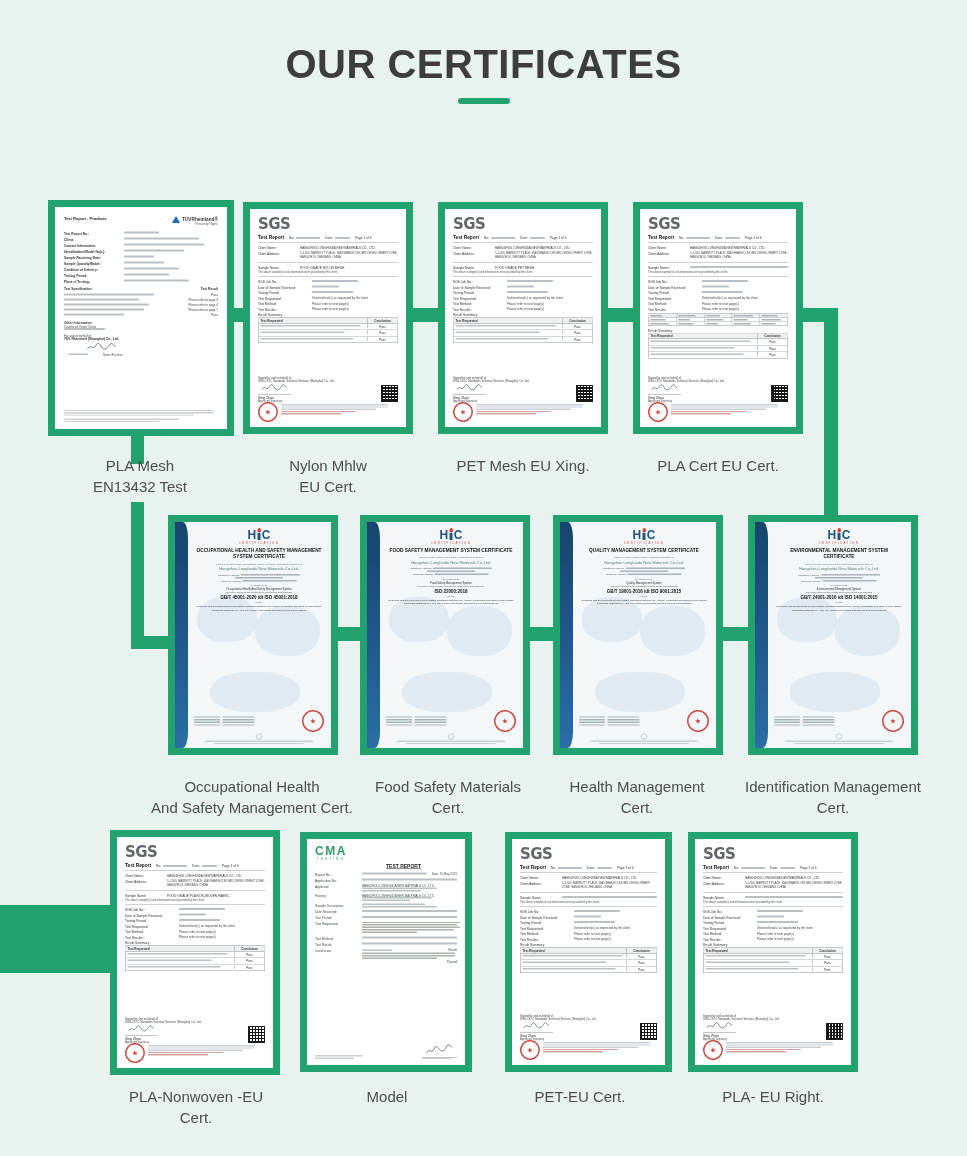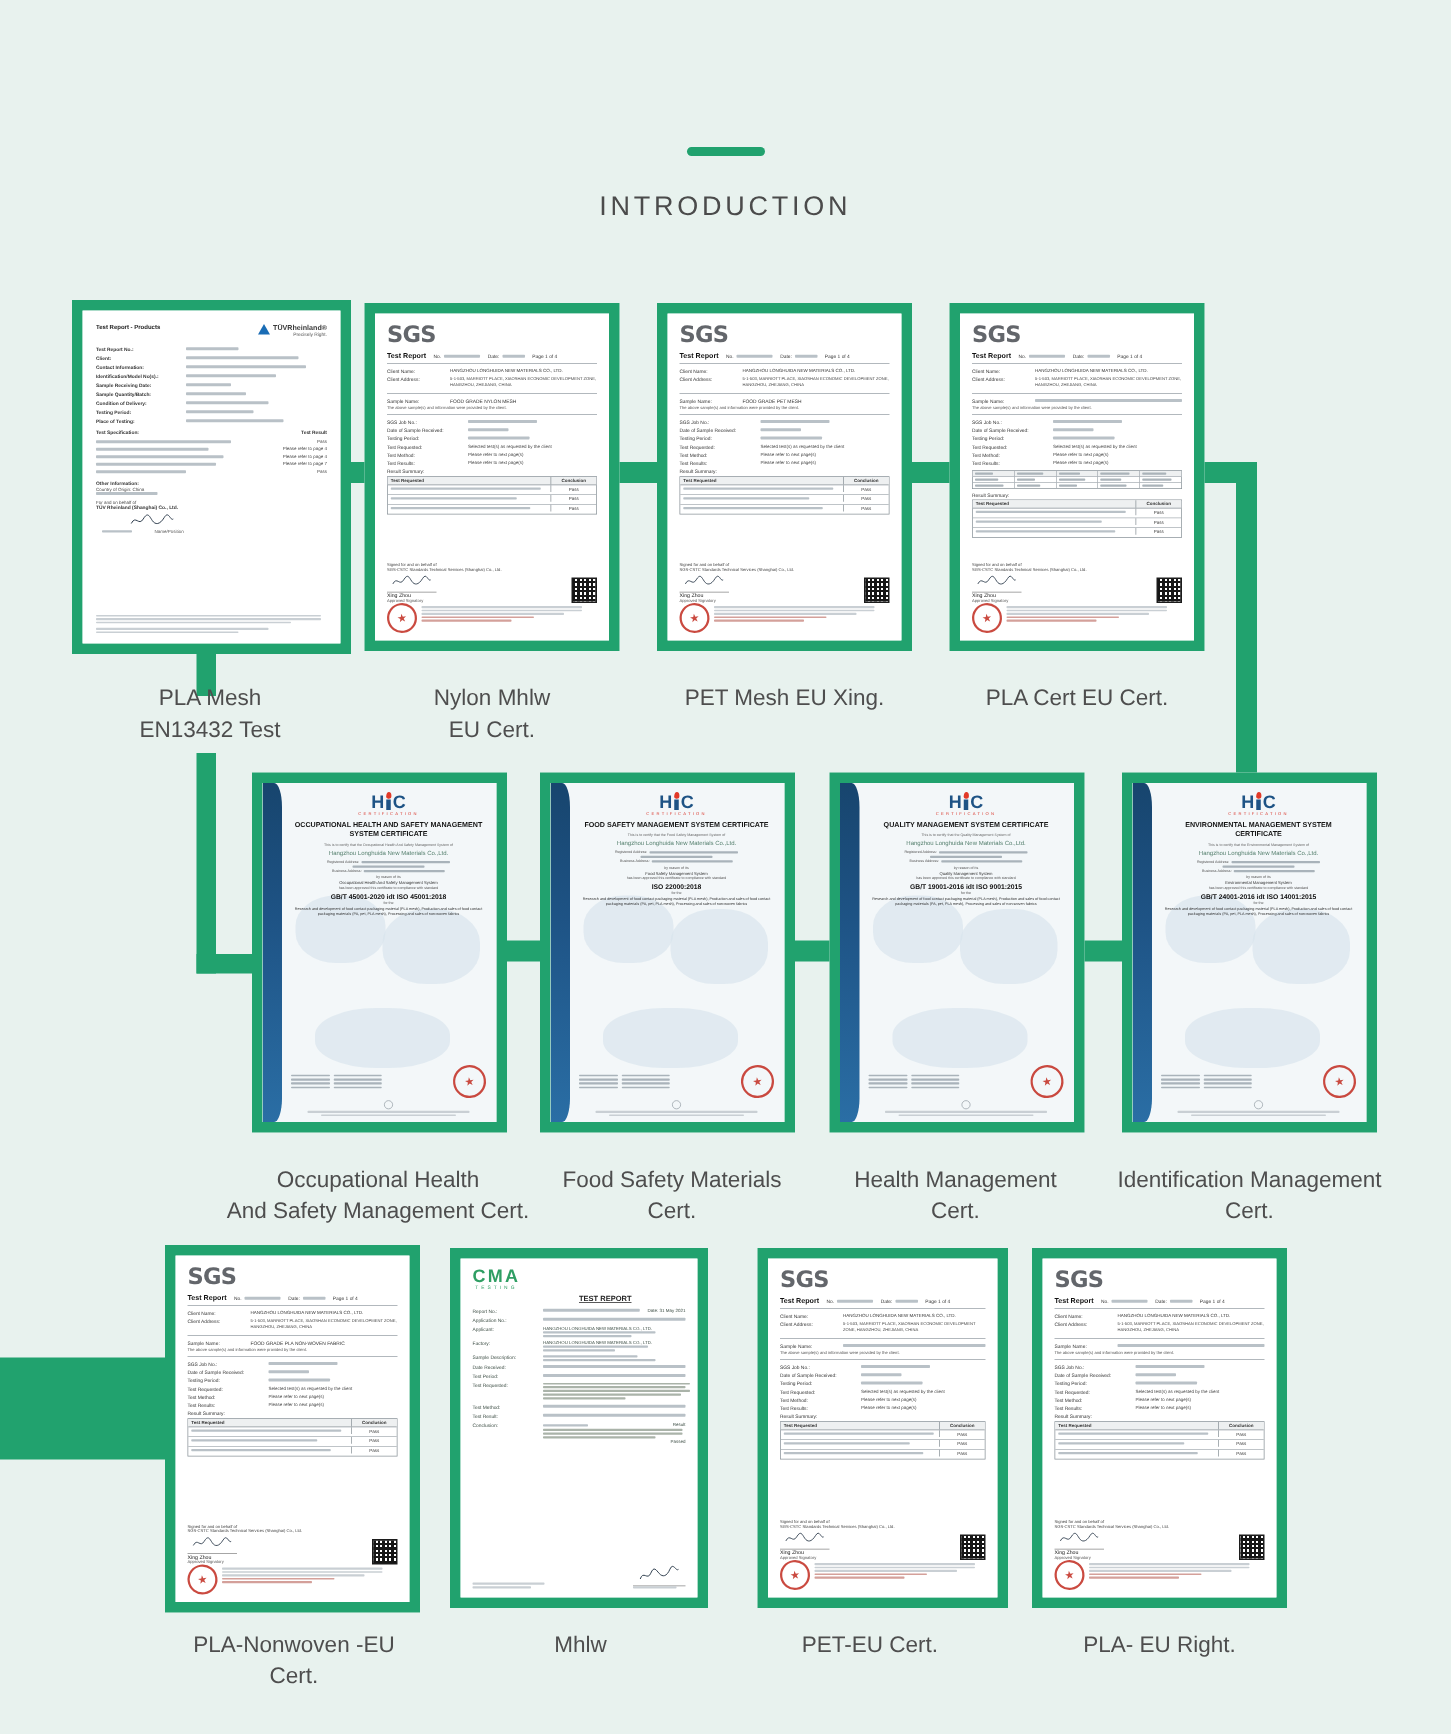--- a/index.html
+++ b/index.html
@@ -22,22 +22,22 @@
       repeating-linear-gradient(90deg,#161616 0 3px,#ffffff 3px 6px);}
   .seal{width:44px;height:44px;border:3px solid var(--seal,#c5372c);border-radius:50%;
         box-sizing:border-box;display:flex;align-items:center;justify-content:center;
         color:var(--seal,#c5372c);font-size:15px;opacity:.9;transform:rotate(-8deg);flex:0 0 auto;}
   .blob{position:absolute;background:#d7e4ec;border-radius:45%;}
 </style>
 </head>
 <body>
 
 <div class="page">
+  <div class="hdr-title">OUR CERTIFICATES</div>
   <div class="hdr-dash"></div>
-  <div class="hdr-sub">INTRODUCTION</div>
 
   <div class="conn" style="left:230px;top:308px;width:16px;height:14px"></div>
   <div class="conn" style="left:411px;top:308px;width:29px;height:14px"></div>
   <div class="conn" style="left:606px;top:308px;width:29px;height:14px"></div>
   <div class="conn" style="left:801px;top:308px;width:37px;height:14px"></div>
   <div class="conn" style="left:824px;top:308px;width:14px;height:214px"></div>
   <div class="conn" style="left:131px;top:433px;width:13px;height:31px"></div>
   <div class="conn" style="left:131px;top:502px;width:13px;height:147px"></div>
   <div class="conn" style="left:131px;top:636px;width:46px;height:13px"></div>
   <div class="conn" style="left:336px;top:627px;width:26px;height:14px"></div>
@@ -1031,21 +1031,21 @@
               <div style="height: 2.5px;"></div>
               <div style="background: rgb(201, 207, 212); border-radius: 1px; flex: 0 0 auto; width: 78px; height: 3px;"></div>
             </div>
             <div style="text-align: center;"><svg width="56" height="22" viewBox="0 0 60 20" style="transform: rotate(-8deg);">
                 <path d="M2 14 C8 2 12 18 18 8 S26 4 30 10 S40 16 46 6 S54 11 58 8" fill="none" stroke="#2b3a4a" stroke-width="1.3"></path>
               </svg><div style="height: 1px; background: rgb(136, 136, 136); width: 70px;"></div><div style="background: rgb(201, 207, 212); border-radius: 1px; flex: 0 0 auto; width: 58px; height: 3px;"></div></div>
           </div>
         </div>
       </div>
       <div class="cap" style="left: 282px; top: 1086px; width: 210px;">
-        <div>Mhlw</div>
+        <div>Model</div>
       </div>
       <div class="cert" style="position: absolute; left: 505px; top: 832px; width: 167px; height: 240px;">
         <div class="inner" style="width: 306px; height: 452px; display: flex; flex-direction: column; padding: 14px 16px 10px;">
           <div style="font-size: 30px; font-weight: 900; color: rgb(99, 102, 107); letter-spacing: -1px; line-height: 1; margin-bottom: 7px; font-family: &quot;DejaVu Sans&quot;, sans-serif;">SGS</div>
           <div style="display: flex; align-items: baseline; gap: 4px; border-bottom: 1px solid rgb(153, 161, 167); padding-bottom: 4px; margin-bottom: 5px;">
             <div style="font-size: 9.5px; font-weight: bold; color: rgb(17, 17, 17); margin-right: 6px;">Test Report</div>
             <div style="font-size: 6.5px; color: rgb(51, 51, 51);">No.</div>
             <div style="background: rgb(185, 193, 199); border-radius: 1px; flex: 0 0 auto; width: 48px; height: 4px;"></div>
             <div style="font-size: 6.5px; color: rgb(51, 51, 51); margin-left: 6px;">Date:</div>
             <div style="background: rgb(185, 193, 199); border-radius: 1px; flex: 0 0 auto; width: 30px; height: 4px;"></div>

